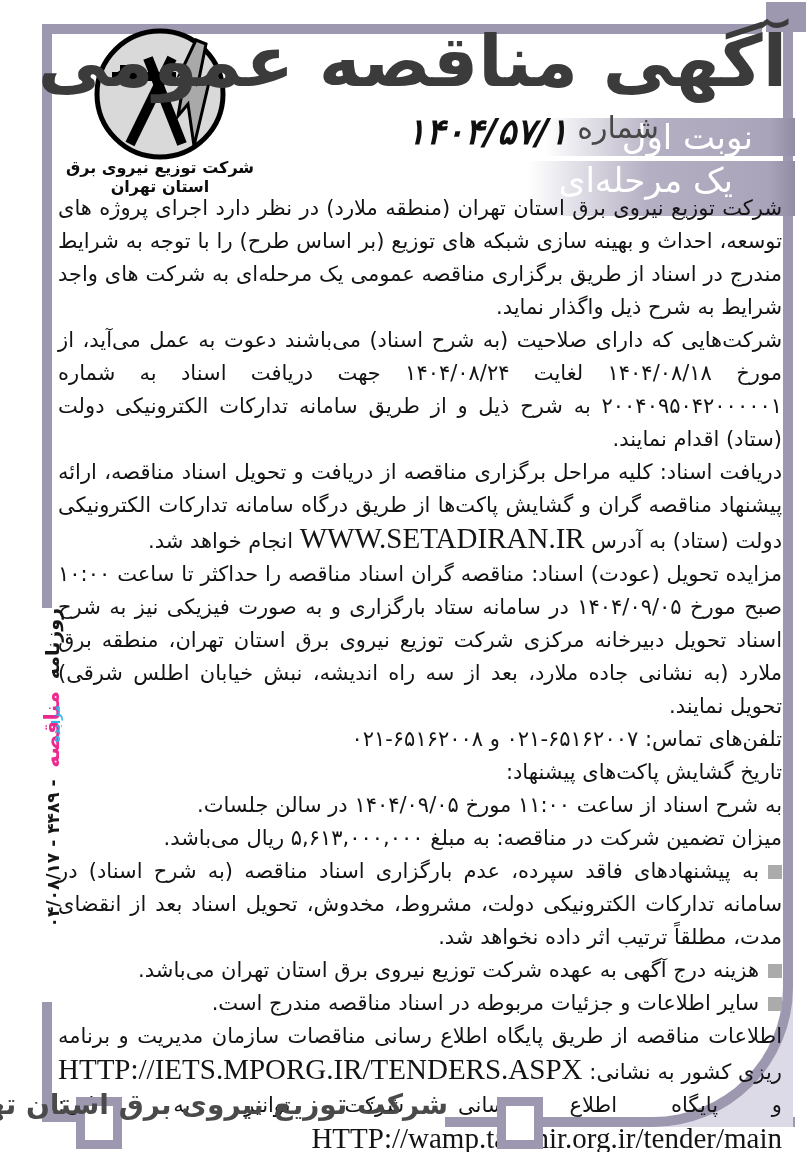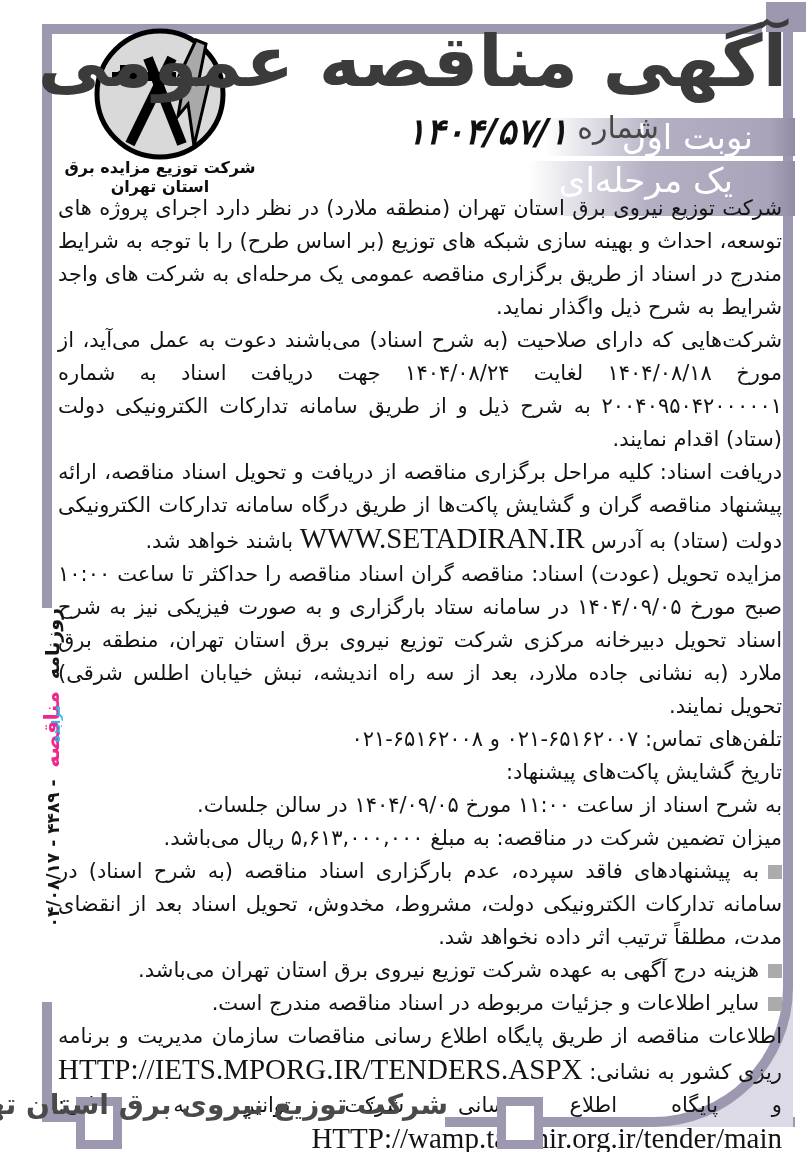--- a/index.html
+++ b/index.html
@@ -97,21 +97,21 @@
       <rect x="22" y="50" width="64" height="9" fill="#000"></rect>
       <polygon points="22,54 36,44 36,64" fill="#000"></polygon>
       <polygon points="86,54 74,46 74,62" fill="#000"></polygon>
       <rect x="30" y="43" width="12" height="7" fill="#000"></rect>
     </g>
     <g>
       <polygon points="106,18 116,22 108,62 120,56 104,124 98,82 88,94 96,48 90,52" fill="#a9a9a9" stroke="#000" stroke-width="3"></polygon>
     </g>
   </svg>
   <div class="abs logo-caption">
-    <div>شرکت توزیع مزایده برق</div>
+    <div>شرکت توزیع نیروی برق</div>
     <div>استان تهران</div>
   </div>
 
   <div class="abs title">آگهی مناقصه عمومی</div>
   <div class="abs bar bar1">
     <span>نوبت اول</span>
   </div>
   <div class="abs bar bar2">
     <span>یک مرحله‌ای</span>
   </div>
@@ -122,21 +122,21 @@
 
   <div class="abs side-strip">
     <span class="paper">روزنامه</span>
     <span class="mlogo"><span class="pink">مناقصه</span><span class="cyan">مزایده</span></span>
     <span class="nums">- ۴۴۸۹ - ۰۴/۰۸/۱۷</span>
   </div>
 
   <div class="abs body">
     <p><span class="lead">شرکت توزیع نیروی برق استان تهران (منطقه ملارد)</span><span> در نظر دارد اجرای پروژه های توسعه، احداث و بهینه سازی شبکه های توزیع (بر اساس طرح) را با توجه به شرایط مندرج در اسناد از طریق برگزاری مناقصه عمومی یک مرحله‌ای به شرکت های واجد شرایط به شرح ذیل واگذار نماید.</span></p>
     <p>شرکت‌هایی که دارای صلاحیت (به شرح اسناد) می‌باشند دعوت به عمل می‌آید، از مورخ ۱۴۰۴/۰۸/۱۸ لغایت ۱۴۰۴/۰۸/۲۴ جهت دریافت اسناد به شماره ۲۰۰۴۰۹۵۰۴۲۰۰۰۰۰۱ به شرح ذیل و از طریق سامانه تدارکات الکترونیکی دولت (ستاد) اقدام نمایند.</p>
-    <p><span class="lead">دریافت اسناد:</span><span> کلیه مراحل برگزاری مناقصه از دریافت و تحویل اسناد مناقصه، ارائه پیشنهاد مناقصه گران و گشایش پاکت‌ها از طریق درگاه سامانه تدارکات الکترونیکی دولت (ستاد) به آدرس </span><span class="url" dir="ltr">WWW.SETADIRAN.IR</span><span> باشند خواهد شد.</span></p>
+    <p><span class="lead">دریافت اسناد:</span><span> کلیه مراحل برگزاری مناقصه از دریافت و تحویل اسناد مناقصه، ارائه پیشنهاد مناقصه گران و گشایش پاکت‌ها از طریق درگاه سامانه تدارکات الکترونیکی دولت (ستاد) به آدرس </span><span class="url" dir="ltr">WWW.SETADIRAN.IR</span><span> انجام خواهد شد.</span></p>
     <p><span class="lead">مزایده تحویل (عودت) اسناد:</span><span> مناقصه گران اسناد مناقصه را حداکثر تا ساعت ۱۰:۰۰ صبح مورخ ۱۴۰۴/۰۹/۰۵ در سامانه ستاد بارگزاری و به صورت فیزیکی نیز به شرح اسناد تحویل دبیرخانه مرکزی شرکت توزیع نیروی برق استان تهران، منطقه برق ملارد (به نشانی جاده ملارد، بعد از سه راه اندیشه، نبش خیابان اطلس شرقی) تحویل نمایند.</span></p>
     <p><span class="lead">تلفن‌های تماس:</span><span class="lead"> ۶۵۱۶۲۰۰۷-۰۲۱ و ۶۵۱۶۲۰۰۸-۰۲۱</span></p>
     <p><span class="lead">تاریخ گشایش پاکت‌های پیشنهاد:</span></p>
     <p>به شرح اسناد از ساعت ۱۱:۰۰ مورخ ۱۴۰۴/۰۹/۰۵ در سالن جلسات.</p>
     <p><span class="lead">میزان تضمین شرکت در مناقصه:</span><span> به مبلغ </span><span class="lead">۵,۶۱۳,۰۰۰,۰۰۰</span><span> ریال می‌باشد.</span></p>
     <p><span class="bullet-sq"></span><span>به پیشنهادهای فاقد سپرده، عدم بارگزاری اسناد مناقصه (به شرح اسناد) در سامانه تدارکات الکترونیکی دولت، مشروط، مخدوش، تحویل اسناد بعد از انقضای مدت، مطلقاً ترتیب اثر داده نخواهد شد.</span></p>
     <p><span class="bullet-sq"></span><span>هزینه درج آگهی به عهده شرکت توزیع نیروی برق استان تهران می‌باشد.</span></p>
     <p><span class="bullet-sq"></span><span>سایر اطلاعات و جزئیات مربوطه در اسناد مناقصه مندرج است.</span></p>
     <p><span>اطلاعات مناقصه از طریق پایگاه اطلاع رسانی مناقصات سازمان مدیریت و برنامه ریزی کشور به نشانی: </span><span class="url" dir="ltr">HTTP://IETS.MPORG.IR/TENDERS.ASPX</span><span> و پایگاه اطلاع رسانی شرکت توانیر به نشانی: </span><span class="url" dir="ltr">HTTP://wamp.tavanir.org.ir/tender/main</span></p>
 

